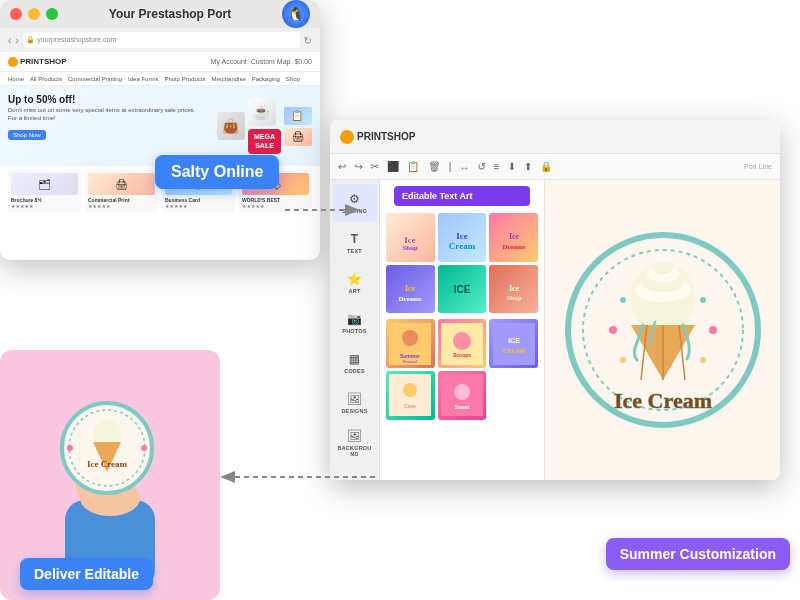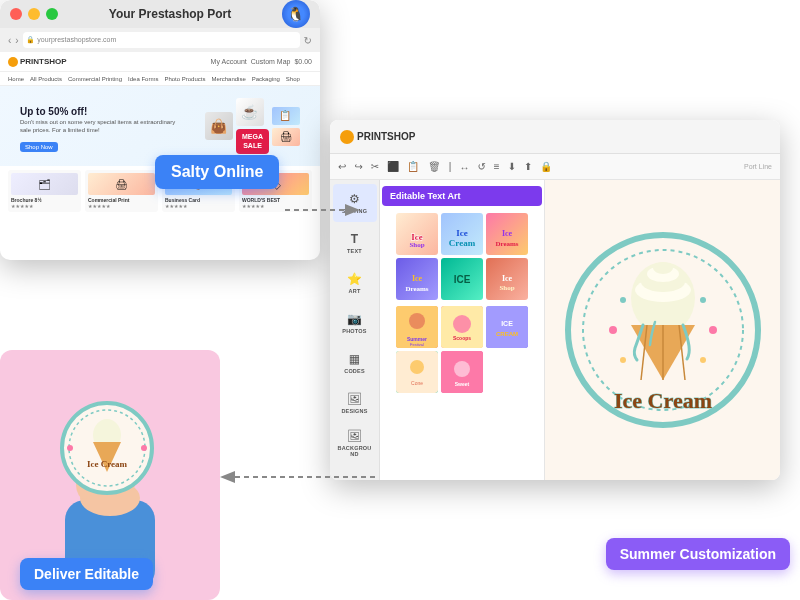--- a/index.html
+++ b/index.html
@@ -128,21 +128,21 @@
       font-size: 6px;
       color: #555;
       height: 14px;
       align-items: center;
     }
 
     
     .ps-hero {
       background: linear-gradient(135deg, #f0f8ff 0%, #e8f4fd 100%);
       height: 80px;
-      padding: 20px;
+      padding: 8px;
       display: flex;
       gap: 18px;
       overflow: hidden;
     }
     .hero-text {
       flex: 1;
     }
     .hero-title {
       font-size: 10px;
       font-weight: 800;
@@ -341,30 +341,30 @@
       border-right: 1px solid #e5e5e5;
       overflow: hidden;
     }
     .panel-section-title {
       background: #7c3aed;
       color: #fff;
       font-size: 9px;
       font-weight: 700;
       padding: 5px 8px;
       border-radius: 4px;
-      margin: 6px 2px 4px;
+      margin: 6px 14px 4px;
     }
     .panel-section-title.browse {
       background: #ec4899;
     }
     .panel-grid {
       display: grid;
       grid-template-columns: repeat(3, 1fr);
       gap: 3px;
-      padding: 3px 16px;
+      padding: 3px 6px;
     }
     .panel-item {
       aspect-ratio: 1;
       background: #f0f0f0;
       border-radius: 3px;
       overflow: hidden;
       display: flex;
       align-items: center;
       justify-content: center;
       font-size: 16px;

